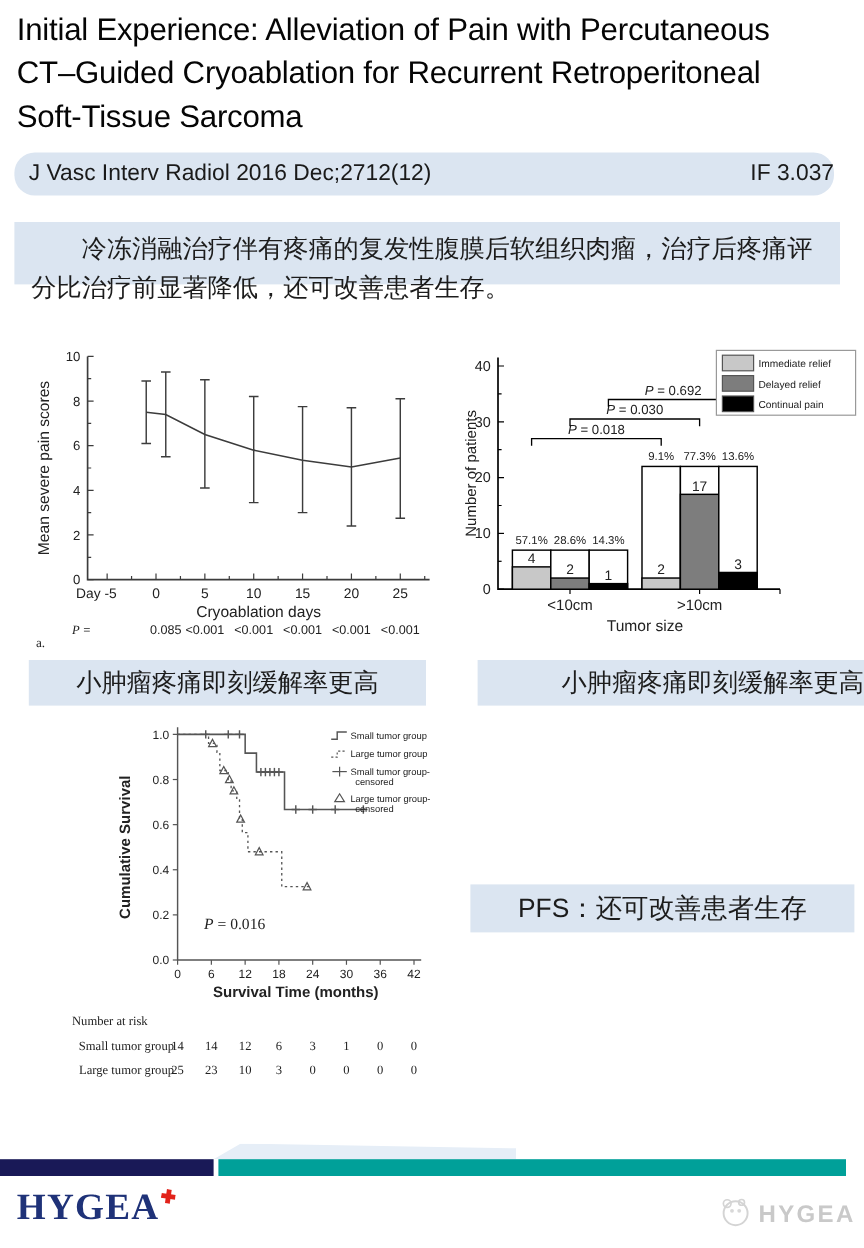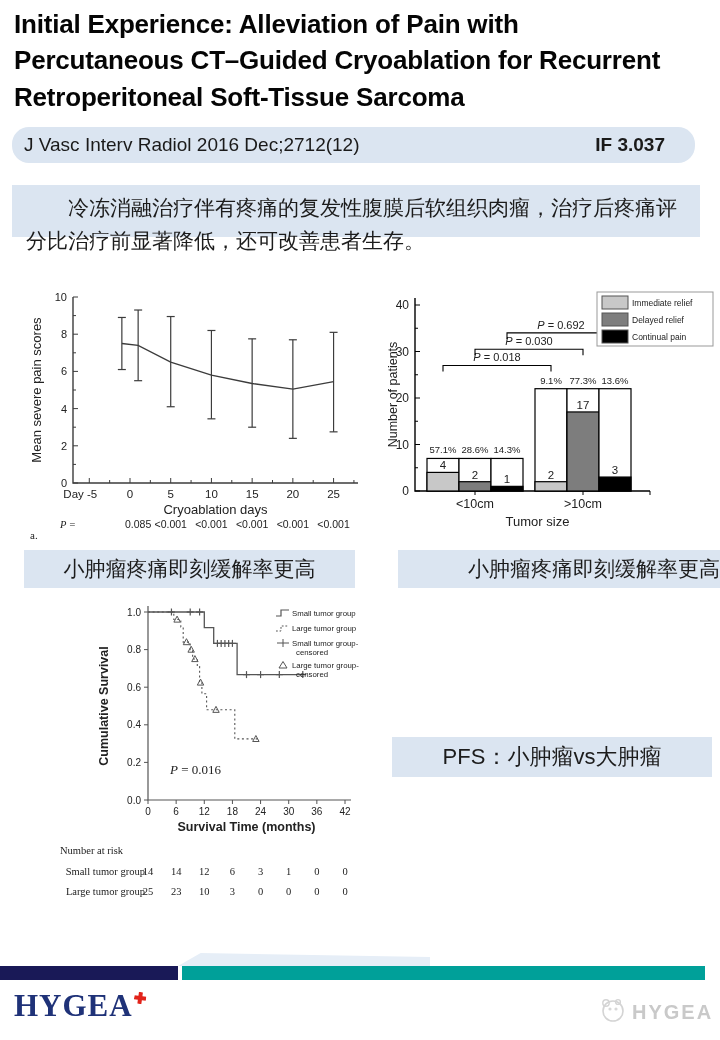--- a/index.html
+++ b/index.html
@@ -1,24 +1,24 @@
 <!DOCTYPE html>
 <html><head>
 <meta charset="utf-8">
 <style>
   html,body{margin:0;padding:0;background:#ffffff;}
   #slide{position:relative;width:720px;height:1040px;background:#ffffff;overflow:hidden;
          font-family:"Liberation Sans",sans-serif;color:#111;}
   .abs{position:absolute;}
-  #title{left:14px;top:6px;width:664px;font-size:26px;font-weight:700;line-height:1.40;color:#050505;letter-spacing:-0.2px;}
+  #title{left:14px;top:6px;width:664px;font-size:26px;font-weight:400;line-height:1.40;color:#050505;letter-spacing:-0.2px;}
   .bluebox{background:#dbe5f1;}
   #citebar{left:12px;top:127px;width:683px;height:36px;display:flex;align-items:center;justify-content:space-between;
            font-size:19px;color:#1a1a1a;border-radius:17px;}
   #citebar .j{padding-left:12px;}
-  #citebar .if{padding-right:30px;font-weight:bold;}
+  #citebar .if{}
   #summary{left:12px;top:185px;width:688px;height:52px;}
   #summary p{margin:0;padding:6px 14px 0 14px;font-size:21px;line-height:1.58;color:#1c1c1c;text-indent:2em;}
   .caption{height:38px;display:flex;align-items:center;justify-content:center;font-size:21px;color:#1c1c1c;}
   #cap-left{left:24px;top:550px;width:331px;}
   #cap-right{left:398px;top:550px;width:392px;}
   #pfsbox{left:392px;top:737px;width:320px;height:40px;display:flex;align-items:center;justify-content:center;
           font-size:22px;color:#1c1c1c;}
   .fig svg{display:block;}
   #fig-pain{left:28px;top:287px;}
   #fig-bar{left:385px;top:283px;}
@@ -287,21 +287,21 @@
         <text x="146.14285714285714" y="297" font-size="10.5" text-anchor="middle" class="srf">23</text>
         <text x="174.28571428571428" y="297" font-size="10.5" text-anchor="middle" class="srf">10</text>
         <text x="202.42857142857144" y="297" font-size="10.5" text-anchor="middle" class="srf">3</text>
         <text x="230.57142857142856" y="297" font-size="10.5" text-anchor="middle" class="srf">0</text>
         <text x="258.7142857142857" y="297" font-size="10.5" text-anchor="middle" class="srf">0</text>
         <text x="286.8571428571429" y="297" font-size="10.5" text-anchor="middle" class="srf">0</text>
         <text x="315" y="297" font-size="10.5" text-anchor="middle" class="srf">0</text>
       </svg>
   </div>
 
-  <div id="pfsbox" class="abs bluebox">PFS：小肿瘤vs大肿瘤</div>
+  <div id="pfsbox" class="abs bluebox">PFS：还可改善患者生存</div>
 
   <div id="streak" class="abs"></div>
   <div id="bar-navy" class="abs" style="background: rgb(25, 25, 87);"></div>
   <div id="bar-teal" class="abs" style="background: rgb(0, 160, 153);"></div>
 
   <div id="logo" class="abs">
     <span class="word" style="color: rgb(31, 50, 120);">HYGEA</span>
     <span class="cross">
       <svg width="12" height="12" viewBox="0 0 12 12">
           <rect x="4" y="0" width="4" height="12" fill="#e2231a"></rect>

